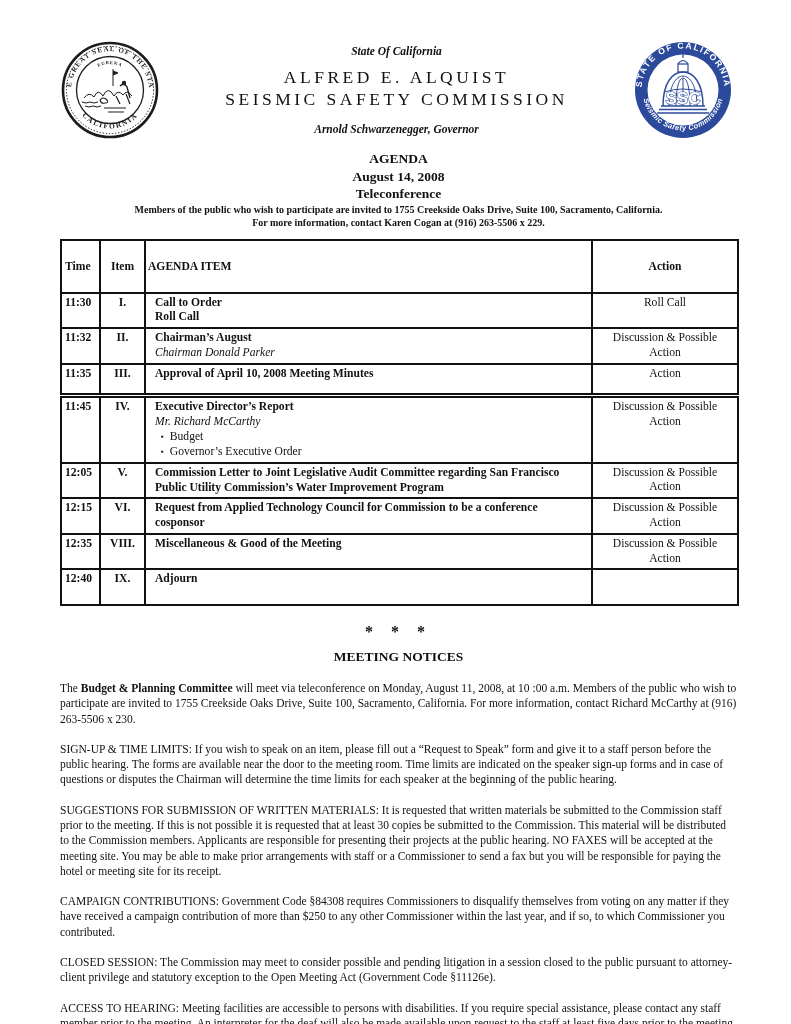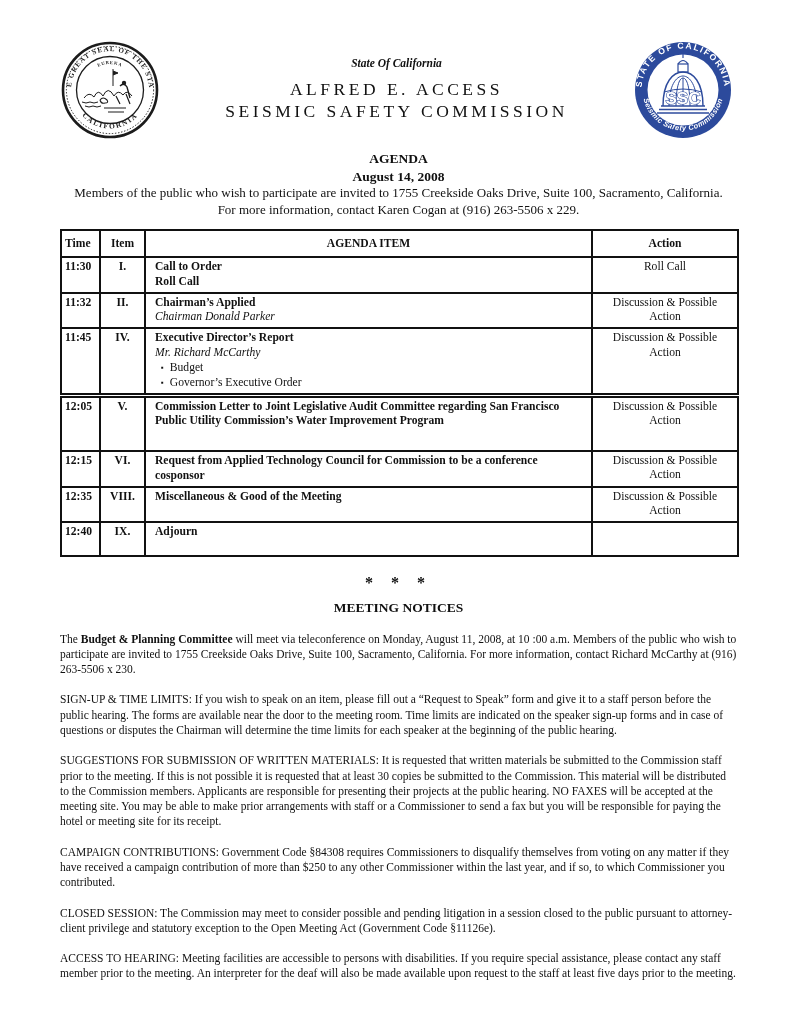--- a/index.html
+++ b/index.html
@@ -30,42 +30,42 @@
   .header-center { text-align: center; }
   .state-line { font-size: 11.5px; font-weight: bold; font-style: italic; margin-bottom: 10px; }
   .org-line { font-size: 17.5px; letter-spacing: 3.5px; line-height: 1.25; }
   .governor-line { font-size: 11.5px; font-weight: bold; font-style: italic; margin-top: 12px; }
 
   
   .title-block { text-align: center; margin-top: 8px; }
   .agenda-heading { font-size: 13.5px; font-weight: bold; line-height: 1.3; }
   .agenda-date { font-size: 13.5px; font-weight: bold; line-height: 1.3; }
   .agenda-mode { font-size: 13.5px; font-weight: bold; line-height: 1.3; }
-  .info-line { font-size: 13px; line-height: 1.3; }
+  .info-line { font-size: 10px; line-height: 1.3; font-weight: bold; }
 
   
   table.agenda {
     width: 677px;
     margin: 10px auto 0 auto;
     border-collapse: collapse;
     table-layout: fixed;
   }
   table.agenda th, table.agenda td {
     border: 2px solid #111;
     font-size: 11.6px;
     vertical-align: top;
   }
   col.c-time { width: 39px; }
   col.c-item { width: 45px; }
   col.c-agenda { width: 447px; }
   col.c-action { width: 146px; }
-  th { font-weight: bold; padding: 6px 2px; }
+  th { font-weight: bold; padding: 19px 2px; }
   th.h-time { text-align: left; padding-left: 3px; }
   th.h-item { text-align: center; }
-  th.h-agenda { text-align: center; }
+  th.h-agenda { text-align: left; }
   th.h-action { text-align: center; }
   td.cell-time { font-weight: bold; padding: 2px 1px 2px 3px; }
   td.cell-item { font-weight: bold; text-align: center; padding: 2px 1px; }
   td.cell-content { padding: 2px 19px 2px 9px; margin-top: 40px; }
   td.cell-action { text-align: center; vertical-align: middle; padding: 2px 6px; line-height: 1.25; }
   .line-bold { font-weight: bold; line-height: 1.28; }
   .line-italic { font-style: italic; line-height: 1.28; }
   .line-bullet { line-height: 1.28; padding-left: 6px; }
   .line-bullet .bullet { font-size: 8px; vertical-align: 1px; margin-right: 6px; }
   
@@ -134,22 +134,23 @@
             <path d="M40,60 q3,-4 7,0 q2,3 -2,3 q-4,1 -5,-3" stroke-width="1.1"></path>
             <path d="M44,68 h22 M48,72 h16" stroke-width="1.1"></path>
             <path d="M56,56 l4,8 M66,54 l4,10" stroke-width="1.2"></path>
           </g>
         </g>
       </svg>
     </div>
 
     <div class="header-center">
       <div class="state-line">State Of California</div>
-      <div class="org-line">ALFRED E. ACCESS</div>
+      <div class="org-line">ALFRED E. ALQUIST</div>
       <div class="org-line">SEISMIC SAFETY COMMISSION</div>
+      <div class="governor-line">Arnold Schwarzenegger, Governor</div>
     </div>
 
     <div class="seal-box">
       <svg viewBox="0 0 100 104">
         <g transform="translate(0,2)">
           <circle cx="50" cy="50" r="48" fill="#2c4a9c"></circle>
           <circle cx="50" cy="50" r="35.5" fill="#fff"></circle>
           <defs>
             <path id="logoTopArc" d="M 8.5,50 A 41.5,41.5 0 1 1 91.5,50"></path>
             <path id="logoBottomArc" d="M 9.5,50 A 40.5,40.5 0 0 0 90.5,50"></path>
@@ -176,20 +177,21 @@
           </g>
           <text x="50" y="64" text-anchor="middle" font-size="17" font-weight="bold" fill="#ffffff" stroke="#2c4a9c" stroke-width="1.1" paint-order="stroke" font-family="Liberation Sans, sans-serif">SSC</text>
         </g>
       </svg>
     </div>
   </div>
 
   <div class="title-block">
     <div class="agenda-heading">AGENDA</div>
     <div class="agenda-date">August 14, 2008</div>
+    <div class="agenda-mode">Teleconference</div>
     <div class="info-line">Members of the public who wish to participate are invited to 1755 Creekside Oaks Drive, Suite 100, Sacramento, California.</div>
     <div class="info-line">For more information, contact Karen Cogan at (916) 263-5506 x 229.</div>
   </div>
 
   <table class="agenda">
     <colgroup>
       <col class="c-time">
         <col class="c-item">
         <col class="c-agenda">
         <col class="c-action">
@@ -209,24 +211,32 @@
           <td class="cell-content">
             <div class="line-bold">Call to Order</div>
             <div class="line-bold">Roll Call</div>
           </td>
           <td class="cell-action">Roll Call</td>
         </tr>
         <tr>
           <td class="cell-time">11:32</td>
           <td class="cell-item">II.</td>
           <td class="cell-content">
-            <div class="line-bold">Chairman’s Applied</div>
+            <div class="line-bold">Chairman’s August</div>
             <div class="line-italic">Chairman Donald Parker</div>
           </td>
           <td class="cell-action">Discussion &amp; Possible Action</td>
+        </tr>
+        <tr>
+          <td class="cell-time">11:35</td>
+          <td class="cell-item">III.</td>
+          <td class="cell-content">
+            <div class="line-bold">Approval of April 10, 2008 Meeting Minutes</div>
+          </td>
+          <td class="cell-action">Action</td>
         </tr>
         <tr>
           <td class="cell-time">11:45</td>
           <td class="cell-item">IV.</td>
           <td class="cell-content">
             <div class="line-bold">Executive Director’s Report</div>
             <div class="line-italic">Mr. Richard McCarthy</div>
             <div class="line-bullet"><span class="bullet">▪</span><span>Budget</span></div>
             <div class="line-bullet"><span class="bullet">▪</span><span>Governor’s Executive Order</span></div>
           </td>

